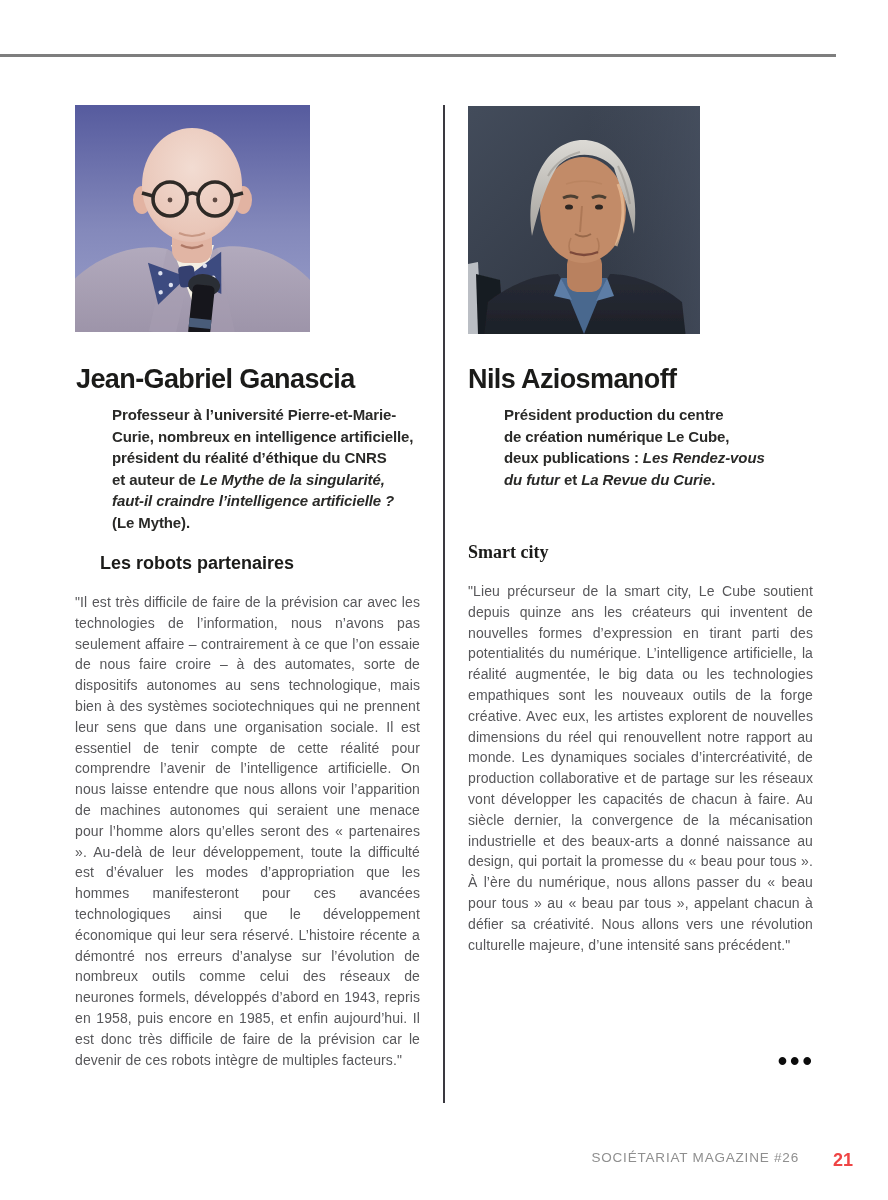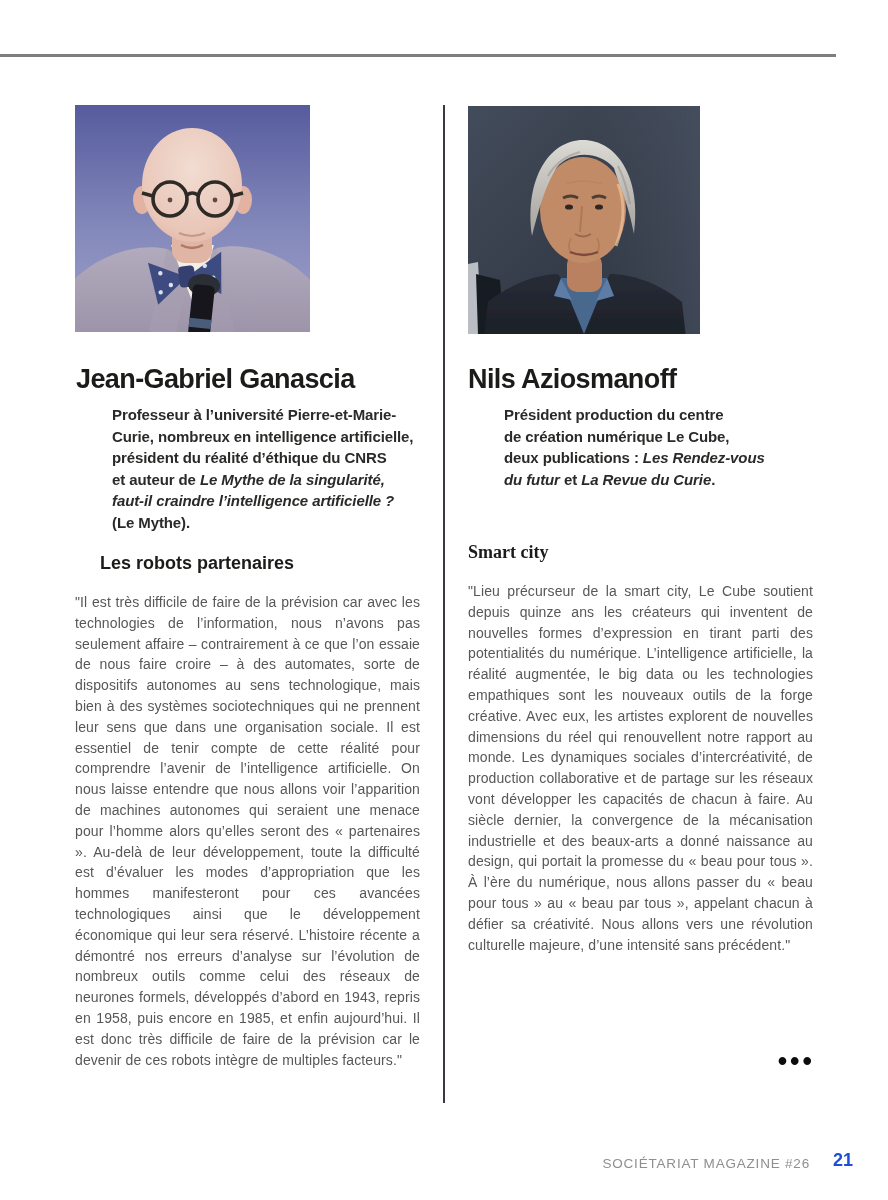--- a/index.html
+++ b/index.html
@@ -21,23 +21,23 @@
   .bio-right{left:468px;top:404px;}
   .section-title{position:absolute;margin:0;font-size:18px;font-weight:bold;color:#1b1b19;white-space:nowrap;}
   .section-left{left:76px;top:553px;margin-left:24px;}
   .section-right{left:468px;top:542px;font-family:Liberation Serif, serif;}
   .quote{position:absolute;width:345px;font-size:14px;line-height:20.8px;color:#57575a;
          text-align:justify;letter-spacing:0.1px;margin:0;}
   .quote-left{left:75px;top:592px;}
   .quote-right{left:468px;top:581px;}
   .more-dots{position:absolute;right:73px;top:1048px;font-size:27px;font-weight:bold;
              letter-spacing:3px;color:#0c0c0c;line-height:27px;}
-  .footer{position:absolute;top:1150px;right:35px;display:flex;align-items:flex-end;gap:23px;}
+  .footer{position:absolute;top:1150px;right:35px;display:flex;align-items:flex-start;gap:34px;}
   .footer-magazine{font-size:13.5px;color:#8f8f8f;letter-spacing:0.8px;}
-  .footer-page{font-size:18px;font-weight:bold;color:#1d4ed8;}
+  .footer-page{font-size:18px;font-weight:bold;color:#ef4444;}
 </style>
 </head>
 <body>
 
 <div class="page">
 
   <div class="top-rule"></div>
   <div class="divider"></div>
 
   <div class="photo photo-left">

